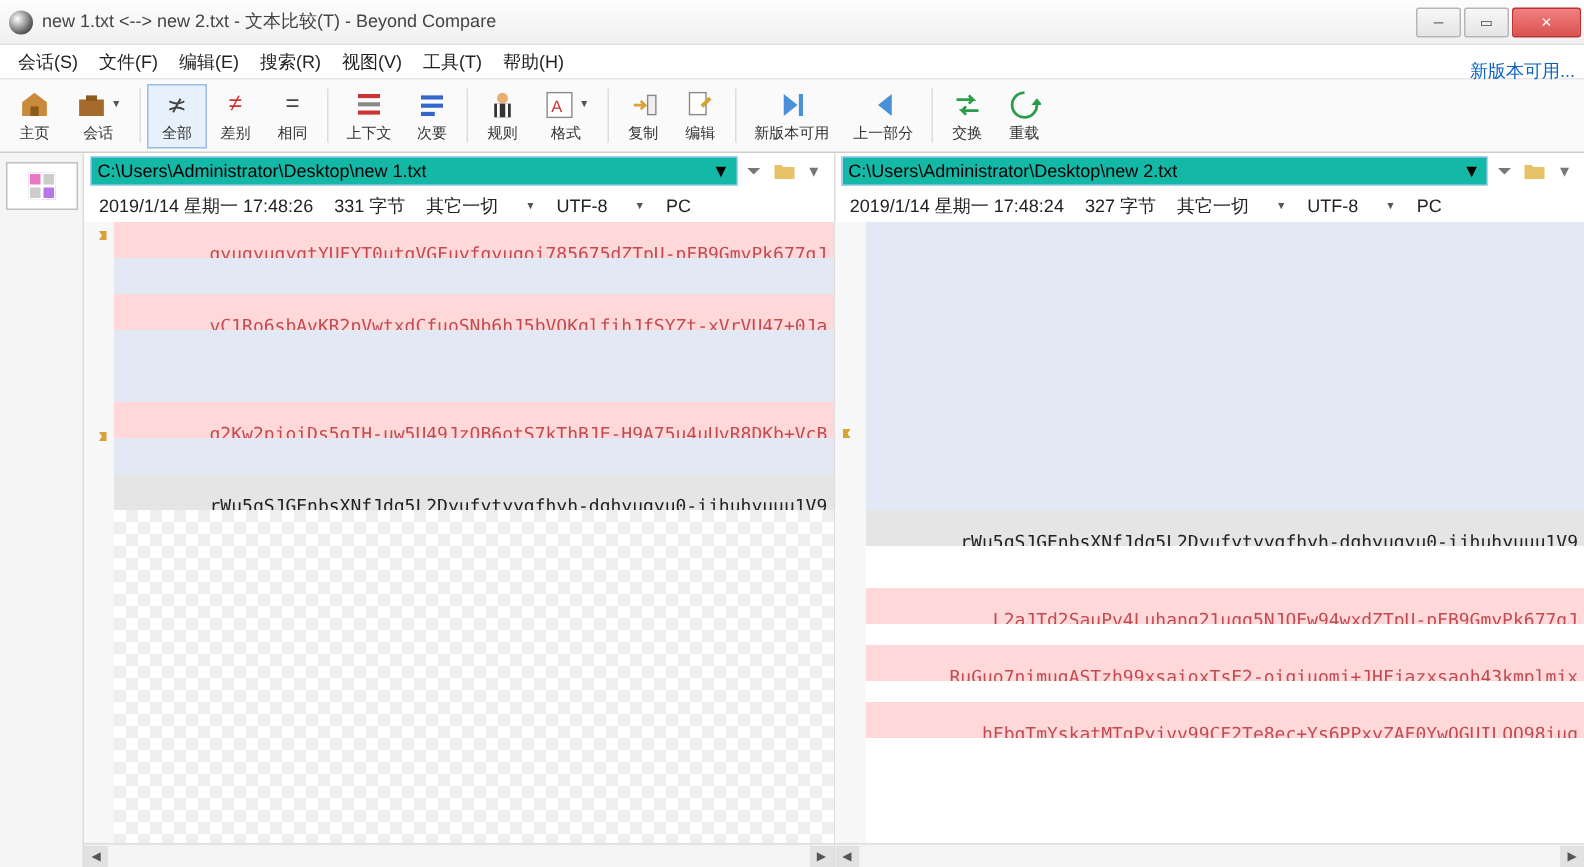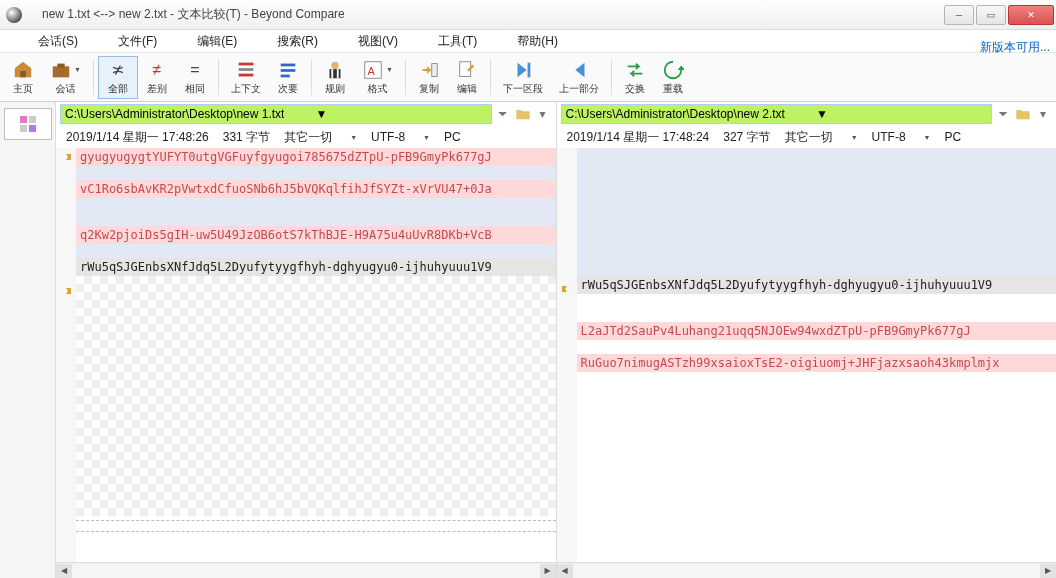--- a/index.html
+++ b/index.html
@@ -1,26 +1,26 @@
 <!DOCTYPE html>
 <html><head>
 <meta charset="utf-8">
 <style>
 * { margin: 0; padding: 0; box-sizing: border-box; font-family: "Microsoft YaHei", "Segoe UI", Tahoma, sans-serif; }
 body { background: #fff; font-size: 12px; overflow: hidden; width: 1056px; height: 578px; }
 
 .titlebar { height: 30px; background: linear-gradient(#fdfdfd, #f0f0f0); border-bottom: 1px solid #ddd; display: flex; align-items: center; padding: 0 2px 0 6px; }
 .titlebar .appicon { width: 16px; height: 16px; border-radius: 50%; background: radial-gradient(circle at 35% 35%, #fff, #555 70%, #222); margin-right: 6px; flex-shrink: 0; }
-.titlebar .title { flex: 1; color: #444; margin-left: 14px; }
+.titlebar .title { flex: 1; color: #444; }
 .titlebar .winbtns { display: flex; }
 .titlebar .winbtn { width: 30px; height: 20px; margin-left: 2px; background: linear-gradient(#f7f7f7, #e5e5e5); border: 1px solid #b5b5b5; border-radius: 2px; display: flex; align-items: center; justify-content: center; font-size: 9px; color: #444; }
 .titlebar .winbtn.close { width: 46px; height: 20px; background: linear-gradient(#f08080, #d9534f); border-color: #b33; color: #fff; }
 
 .menubar { height: 22px; display: flex; align-items: center; padding: 0 6px; color: #222; }
-.menubar .menu-item { padding: 2px 6px; margin-right: 2px; cursor: default; margin-left: 26px; }
+.menubar .menu-item { padding: 2px 6px; margin-right: 2px; cursor: default; }
 .menubar .spacer { flex: 1; }
 .menubar .newver { color: #0b62c4; margin-top: 12px; }
 
 .toolbar { height: 50px; background: #fafafa; border-top: 1px solid #e8e8e8; border-bottom: 1px solid #cfcfcf; display: flex; align-items: center; padding: 0 4px; }
 .toolbar .tbtn { display: flex; flex-direction: column; align-items: center; padding: 2px 8px; min-width: 36px; cursor: default; }
 .toolbar .tbtn .ico { width: 22px; height: 22px; display: flex; align-items: center; justify-content: center; }
 .toolbar .tbtn .lbl { font-size: 10px; color: #333; margin-top: 1px; }
 .toolbar .tbtn.active { border: 1px solid #9cbde2; background: #e7f1fb; }
 .toolbar .sep { width: 1px; height: 36px; background: #ddd; margin: 0 4px; }
 .toolbar .tbtn .caret { font-size: 7px; color: #555; margin-left: 2px; }
@@ -33,36 +33,36 @@
 .filetab .half { width: 18px; height: 18px; display: grid; grid-template-columns: 1fr 1fr; grid-template-rows: 1fr 1fr; }
 .filetab .half div { border: 0.5px solid #fff; }
 .filetab .a1 { background: #e977c6; } .filetab .a2 { background: #ccc; }
 .filetab .a3 { background: #ccc; } .filetab .a4 { background: #b877e9; }
 
 .panes { flex: 1; display: flex; }
 .pane { flex: 1; display: flex; flex-direction: column; border-right: 1px solid #ddd; }
 .pane:last-child { border-right: none; }
 
 .pathbar { height: 24px; display: flex; align-items: center; padding: 0 4px; gap: 2px; }
-.pathbar .pathinput { flex: 1; height: 20px; border: 1px solid #aecff7; background: #bef264; padding: 0 4px; display: flex; align-items: center; justify-content: flex-start; gap: 31px; }
+.pathbar .pathinput { flex: 1; height: 20px; border: 1px solid #aecff7; background: #14b8a6; padding: 0 4px; display: flex; align-items: center; justify-content: space-between; gap: 31px; }
 .pathbar .pathinput span:first-child { overflow: hidden; text-overflow: ellipsis; white-space: nowrap; }
 .pathbar .smallbtn { width: 18px; height: 18px; display: flex; align-items: center; justify-content: center; color: #777; }
 .pathbar .folder-ico svg { width: 16px; height: 14px; }
 
 .infobar { height: 22px; display: flex; align-items: center; padding: 0 10px; gap: 14px; color: #222; }
 .infobar .chip { display: flex; align-items: center; gap: 18px; }
 .infobar .caret { font-size: 7px; color: #555; }
 
 .content { flex: 1; display: flex; background: #fff; position: relative; overflow: hidden; }
 .gutter { width: 20px; background: #f7f7f7; display: flex; flex-direction: column; align-items: center; padding-top: 2px; }
 .gutter .arrow { width: 14px; height: 14px; margin-bottom: 2px; }
 .gutter .arrow svg { width: 14px; height: 14px; }
 
 .lines { flex: 1; overflow: hidden; }
-.line { height: 18px; line-height: 18px; font-family: Consolas, monospace; font-size: 12px; white-space: nowrap; overflow: hidden; padding: 0 4px; }
+.line { height: 18px; line-height: 18px; font-family: Consolas, monospace; font-size: 12px; white-space: nowrap; overflow: hidden; padding: 12px 4px; text-align: right; }
 .sep-line { height: 14px; background: #fff; }
 .diff-red { background: #ffd9d9; color: #c24b52; }
 .diff-blue { background: #e3e8f5; }
 .same-line { background: #e5e5e5; color: #222; }
 .endblock { height: 12px; border-top: 1px dashed #bbb; border-bottom: 1px dashed #bbb; margin-top: 4px; background: #fff; }
 
 .checker { height: 240px; background-image:
   linear-gradient(45deg, #eee 25%, transparent 25%),
   linear-gradient(-45deg, #eee 25%, transparent 25%),
   linear-gradient(45deg, transparent 75%, #eee 75%),
@@ -200,21 +200,21 @@
     <div class="lbl">编辑</div>
   </div>
   <div class="sep"></div>
   <div class="tbtn">
     <div class="ico">
         <svg viewBox="0 0 24 24">
           <path d="M6 4v16l10-8z" fill="#4a90d9"></path>
           <rect x="17" y="4" width="3" height="16" fill="#4a90d9"></rect>
         </svg>
       </div>
-    <div class="lbl">下一区段</div>
+    <div class="lbl">新版本可用</div>
   </div>
   <div class="tbtn">
     <div class="ico">
         <svg viewBox="0 0 24 24">
           <path d="M18 4v16L8 12z" fill="#4a90d9"></path>
         </svg>
       </div>
     <div class="lbl">上一部分</div>
   </div>
   <div class="sep"></div>
@@ -351,20 +351,21 @@
           <div class="line diff-blue sep-line"></div>
           <div class="line diff-blue"></div>
           <div class="line diff-blue sep-line"></div>
           <div class="line same-line">rWu5qSJGEnbsXNfJdq5L2Dyufytyygfhyh-dghyugyu0-ijhuhyuuu1V9</div>
           <div class="sep-line"></div>
           <div class="sep-line"></div>
           <div class="line diff-red">L2aJTd2SauPv4Luhang21uqq5NJOEw94wxdZTpU-pFB9GmyPk677gJ</div>
           <div class="sep-line"></div>
           <div class="line diff-red">RuGuo7nimugASTzh99xsaioxTsE2-oigiuomj+JHFjazxsaoh43kmplmjx</div>
           <div class="sep-line"></div>
+          <div class="line diff-red">hFbqTmYskatMTgPyjvv99CF2Te8ec+Ys6PPxyZAF0YwOGUILOO98iug</div>
         </div>
       </div>
       <div class="hsb">
         <div class="sbtn">◀</div>
         <div class="track"></div>
         <div class="sbtn">▶</div>
       </div>
     </div>
   </div>
 </div>

